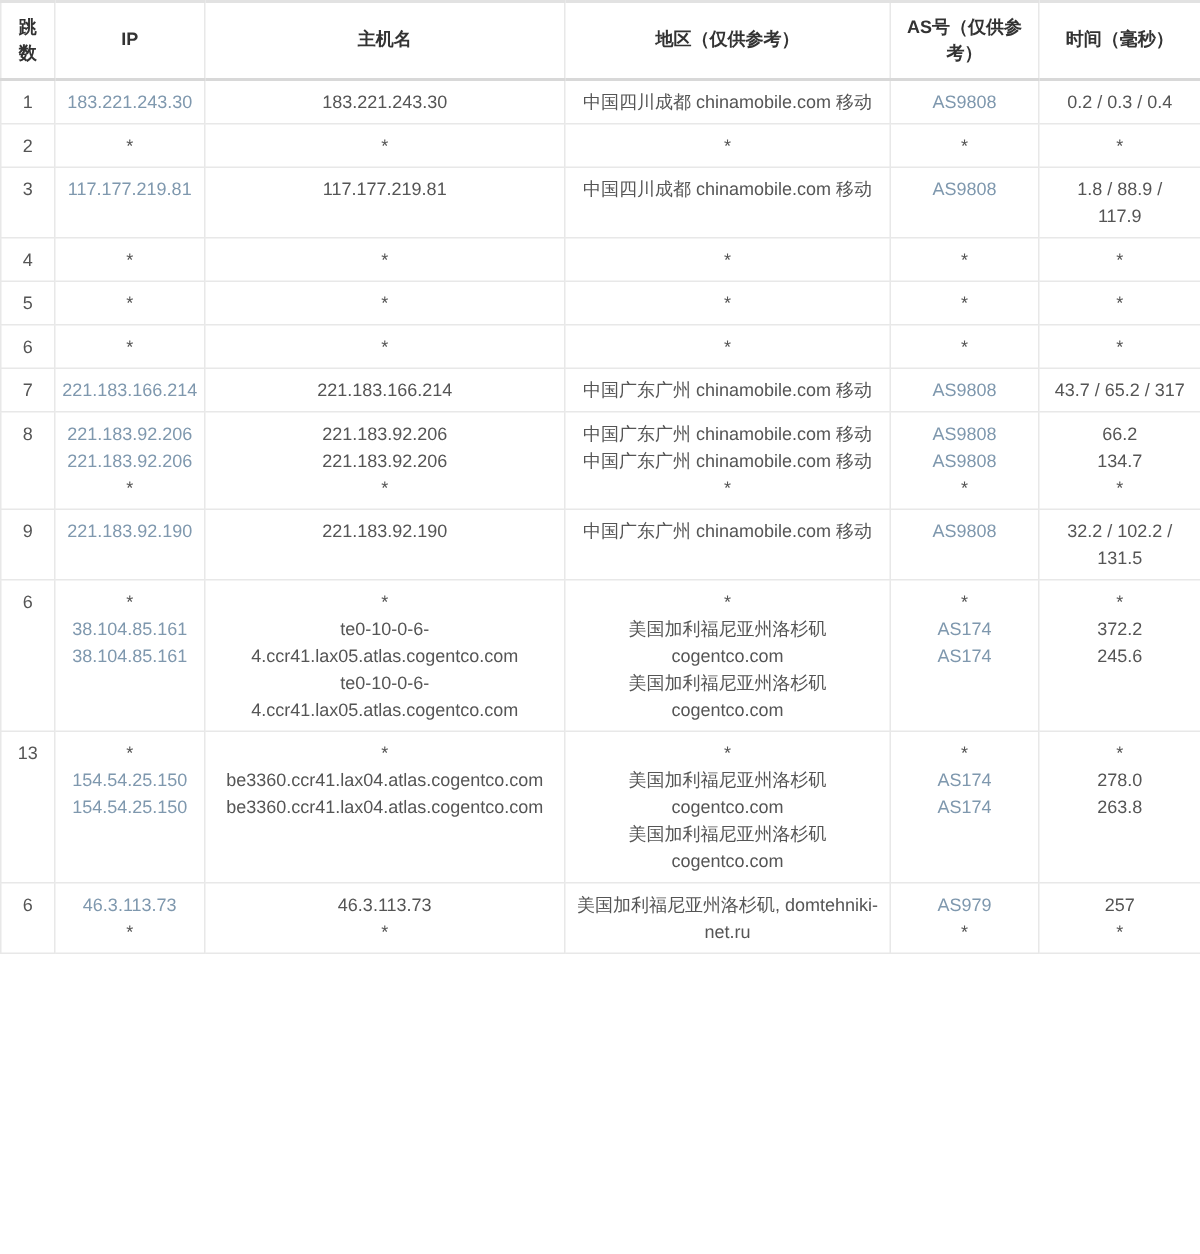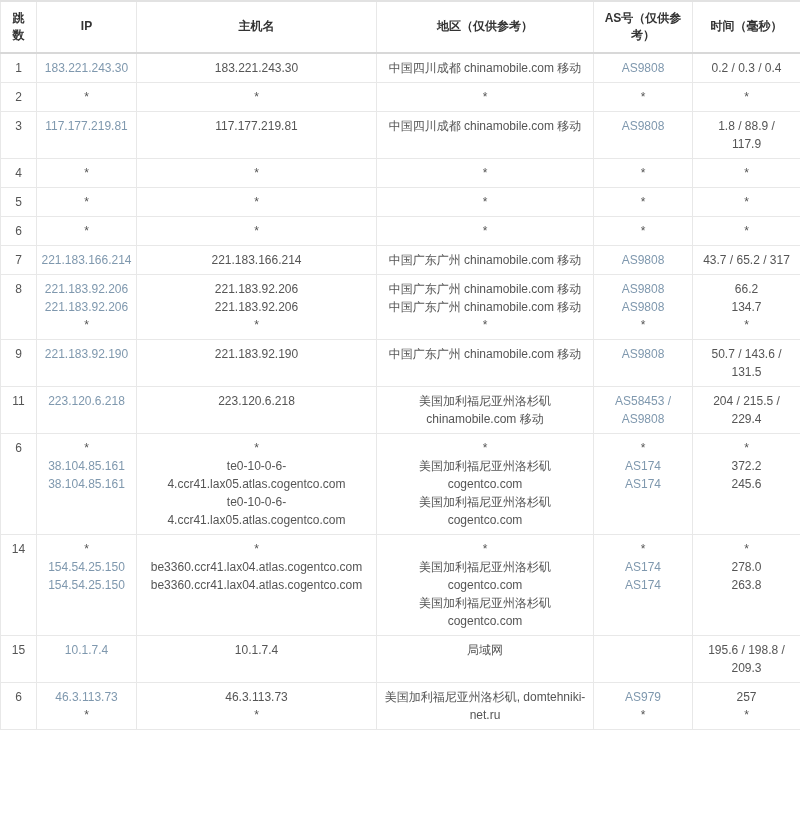--- a/index.html
+++ b/index.html
@@ -255,41 +255,21 @@
           <td class="col-host">
             <span class="line">221.183.92.190</span>
           </td>
           <td class="col-region">
             <span class="line">中国广东广州 chinamobile.com 移动</span>
           </td>
           <td class="col-asn">
             <span class="line lnk">AS9808</span>
           </td>
           <td class="col-time">
-            <span class="line">50.7 / 143.6 / 131.5</span>
-          </td>
-        </tr>
-        <tr>
-          <td class="col-hop">
-            <span class="line">11</span>
-          </td>
-          <td class="col-ip">
-            <span class="line lnk">223.120.6.218</span>
-          </td>
-          <td class="col-host">
-            <span class="line">223.120.6.218</span>
-          </td>
-          <td class="col-region">
-            <span class="line">美国加利福尼亚州洛杉矶 chinamobile.com 移动</span>
-          </td>
-          <td class="col-asn">
-            <span class="line lnk">AS58453 / AS9808</span>
-          </td>
-          <td class="col-time">
-            <span class="line">204 / 215.5 / 229.4</span>
+            <span class="line">32.2 / 102.2 / 131.5</span>
           </td>
         </tr>
         <tr>
           <td class="col-hop">
             <span class="line">6</span>
           </td>
           <td class="col-ip">
             <span class="line">*</span>
             <span class="line lnk">38.104.85.161</span>
             <span class="line lnk">38.104.85.161</span>
@@ -310,21 +290,21 @@
             <span class="line lnk">AS174</span>
           </td>
           <td class="col-time">
             <span class="line">*</span>
             <span class="line">372.2</span>
             <span class="line">245.6</span>
           </td>
         </tr>
         <tr>
           <td class="col-hop">
-            <span class="line">14</span>
+            <span class="line">13</span>
           </td>
           <td class="col-ip">
             <span class="line">*</span>
             <span class="line lnk">154.54.25.150</span>
             <span class="line lnk">154.54.25.150</span>
           </td>
           <td class="col-host">
             <span class="line">*</span>
             <span class="line">be3360.ccr41.lax04.atlas.cogentco.com</span>
             <span class="line">be3360.ccr41.lax04.atlas.cogentco.com</span>
@@ -336,38 +316,20 @@
           </td>
           <td class="col-asn">
             <span class="line">*</span>
             <span class="line lnk">AS174</span>
             <span class="line lnk">AS174</span>
           </td>
           <td class="col-time">
             <span class="line">*</span>
             <span class="line">278.0</span>
             <span class="line">263.8</span>
-          </td>
-        </tr>
-        <tr>
-          <td class="col-hop">
-            <span class="line">15</span>
-          </td>
-          <td class="col-ip">
-            <span class="line lnk">10.1.7.4</span>
-          </td>
-          <td class="col-host">
-            <span class="line">10.1.7.4</span>
-          </td>
-          <td class="col-region">
-            <span class="line">局域网</span>
-          </td>
-          <td class="col-asn"></td>
-          <td class="col-time">
-            <span class="line">195.6 / 198.8 / 209.3</span>
           </td>
         </tr>
         <tr>
           <td class="col-hop">
             <span class="line">6</span>
           </td>
           <td class="col-ip">
             <span class="line lnk">46.3.113.73</span>
             <span class="line">*</span>
           </td>

